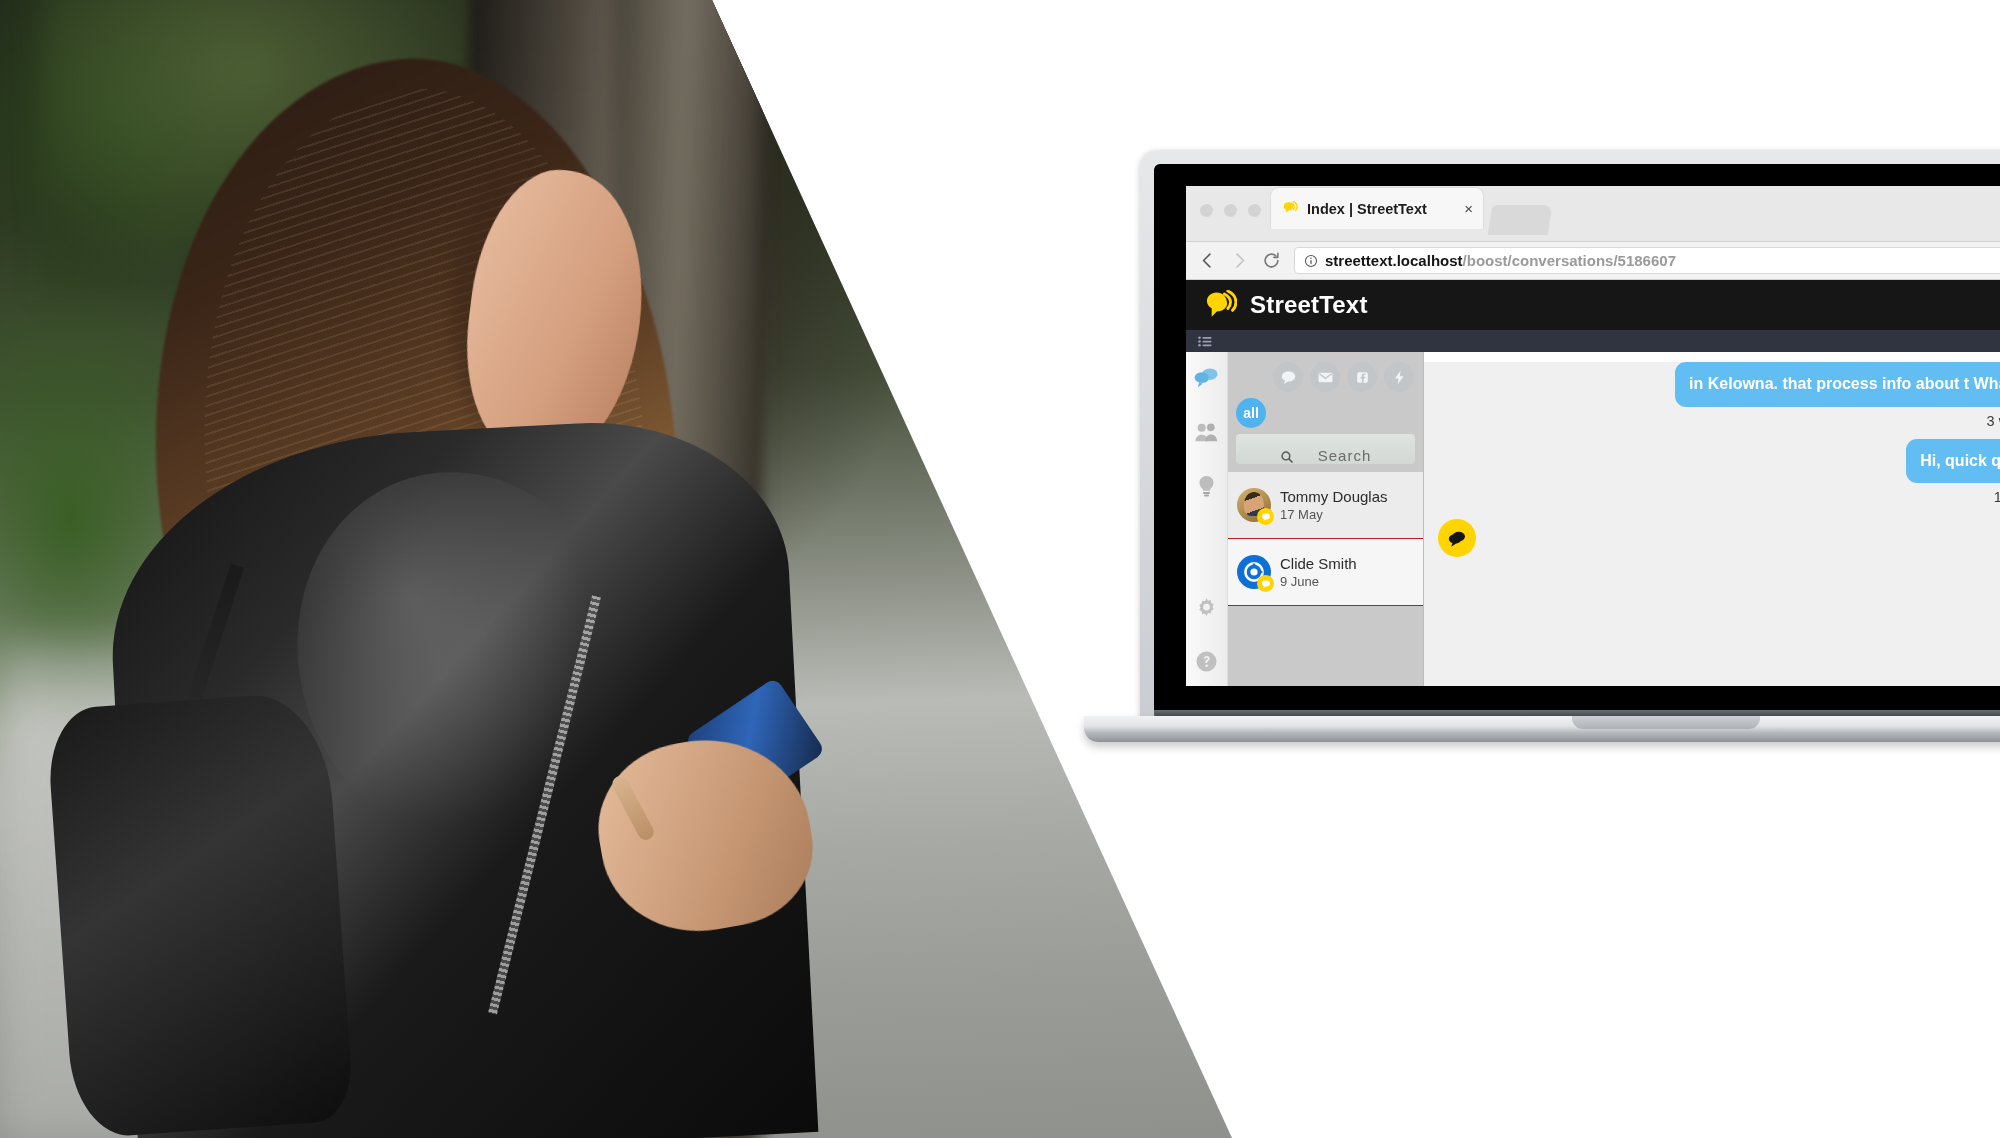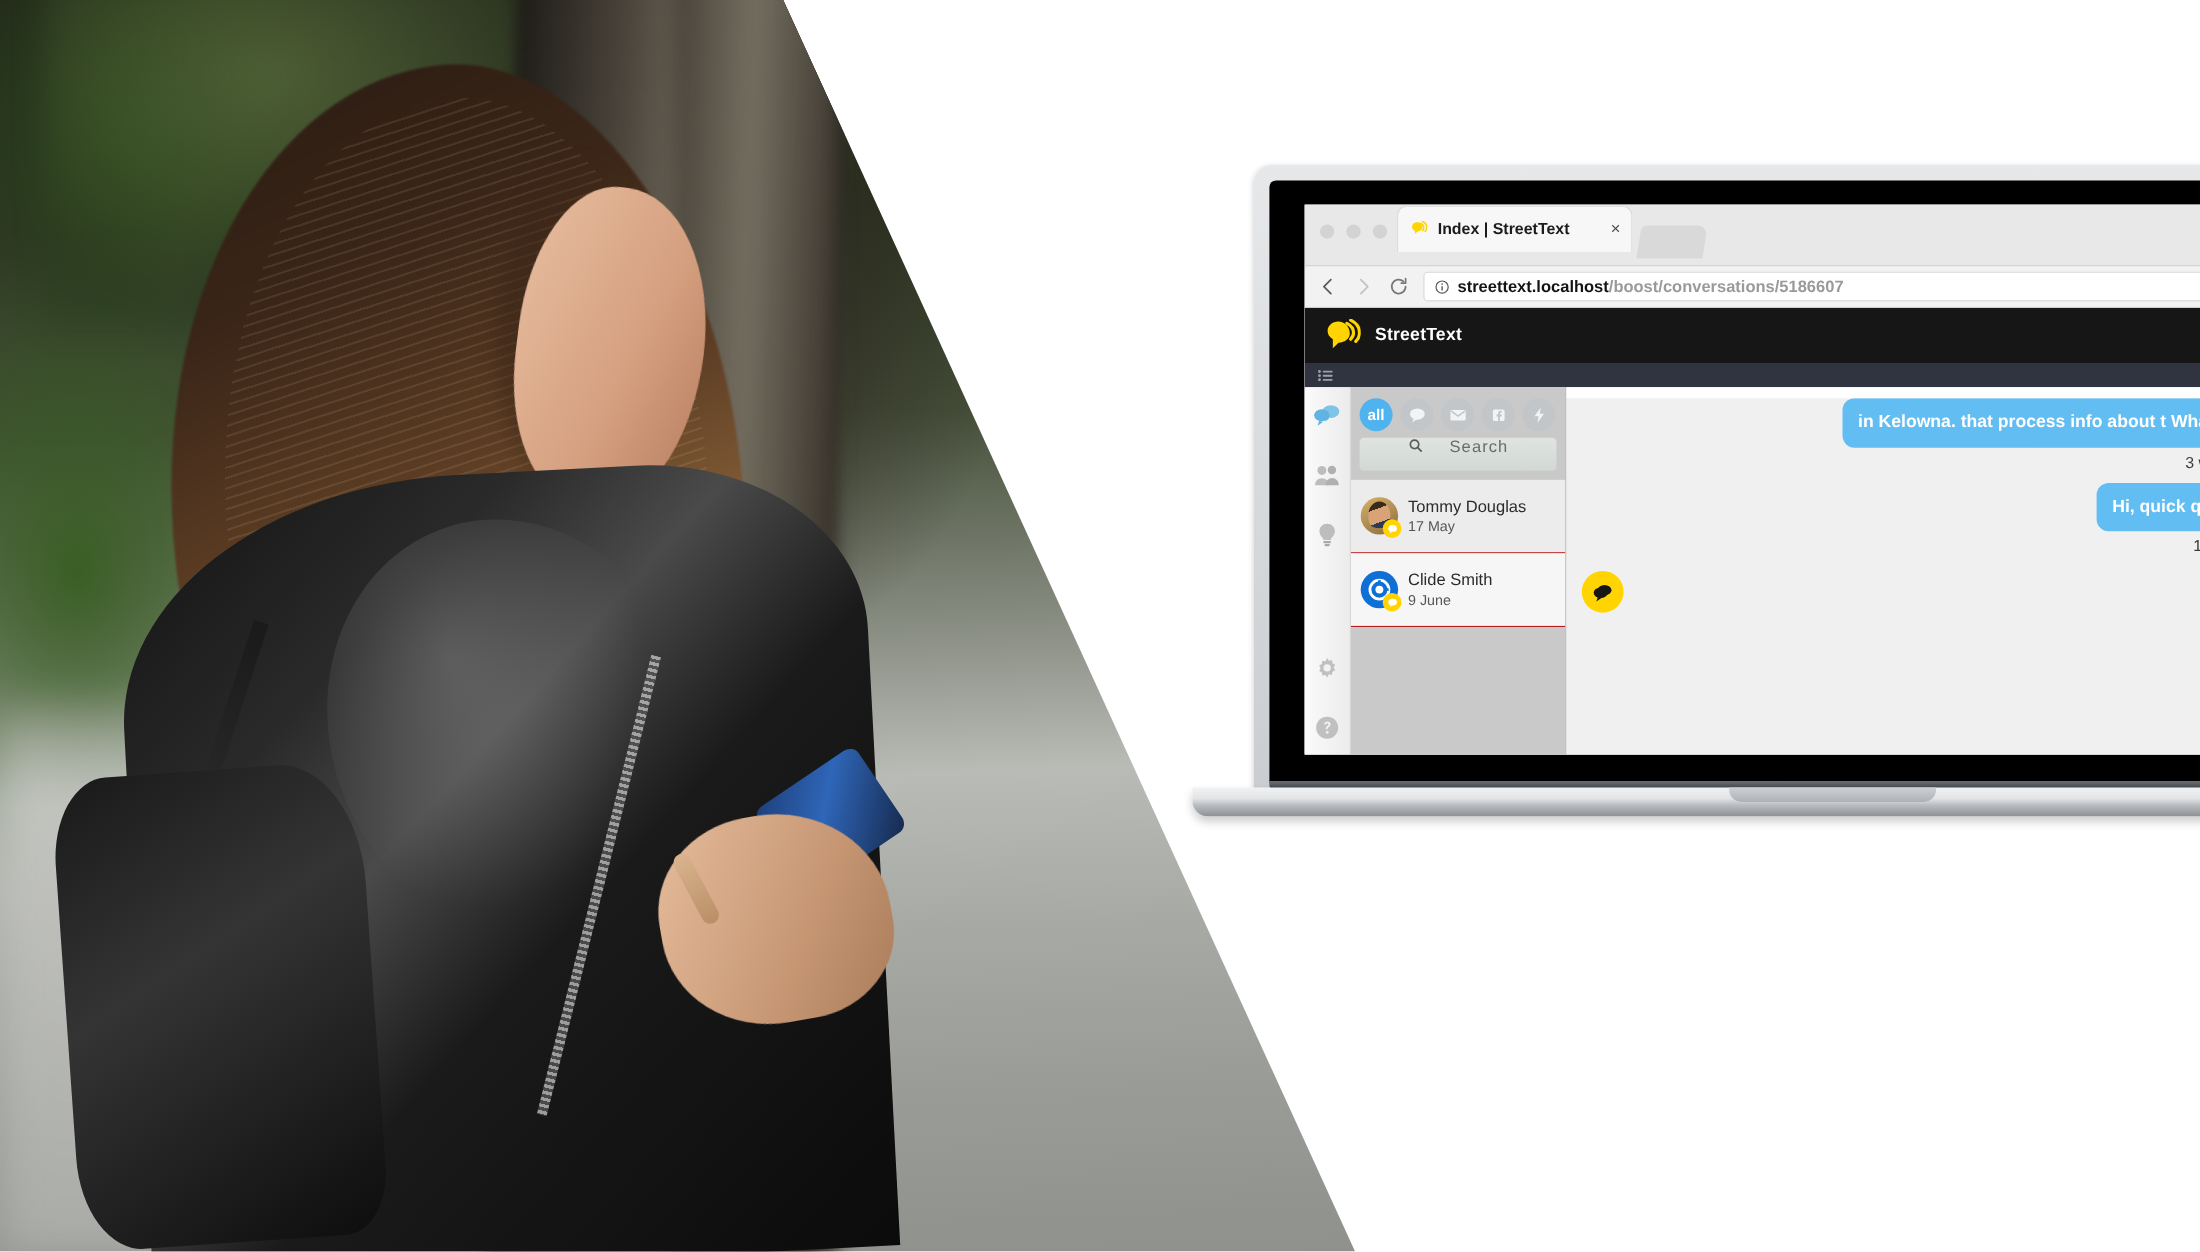--- a/index.html
+++ b/index.html
@@ -176,21 +176,21 @@
   .url { font-size:15px; white-space:nowrap; overflow:hidden; }
   .url b { color:#141414; font-weight:700; }
   .url span { color:#9a9a9a; font-weight:700; }
 
   
   .app { position:relative; height:calc(500px - 56px - 38px); background:#f0f0f0; }
   .app-header {
     height:50px; background:#161616; display:flex; align-items:center; gap:13px; padding:0 18px;
   }
   .brand-logo { width:33px; height:30px; flex:none; }
-  .brand-name { color:#fff; font-size:16px; font-weight:700; letter-spacing:.2px; }
+  .brand-name { color:#fff; font-size:24px; font-weight:700; letter-spacing:.2px; }
   .app-subbar { height:22px; background:#2f3440; display:flex; align-items:center; padding:0 12px; }
   .menu-ico { width:15px; height:13px; }
 
   .app-body { display:flex; height:calc(100% - 72px); }
 
   .rail {
     width:42px; background:linear-gradient(90deg,#fafafa,#ececec);
     border-right:1px solid #dcdcdc; display:flex; flex-direction:column;
     align-items:center; padding-top:14px; gap:29px; flex:none;
   }
@@ -199,27 +199,27 @@
 
   .convo-col {
     width:196px; background:#c9c9c9; border-right:1px solid #bcbcbc;
     display:flex; flex-direction:column; flex:none;
   }
   .filters { display:flex; gap:7px; padding:10px 8px 6px; }
   .pill {
     width:30px; height:30px; border-radius:50%; background:#c2c6c9;
     display:flex; align-items:center; justify-content:center; flex:none; cursor:pointer;
   }
-  .pill.active { background:#4fb3ef; }
+  .pill.active { background:#4fb3ef;margin-top:36px; }
   .pill-txt { color:#fff; font-size:14px; font-weight:600; }
   .pill svg { width:17px; height:17px; }
   .search {
     margin:0 8px 8px; height:30px; border-radius:4px;
     background:linear-gradient(180deg,#dfe4e1,#d2d8d4);
-    display:flex; align-items:flex-start; justify-content:center; gap:24px; cursor:text;
+    display:flex; align-items:flex-end; justify-content:center; gap:24px; cursor:text;
   }
   .search-ico { width:14px; height:14px; }
   .search-ph { color:#6b6b6b; font-size:15px; letter-spacing:1px; }
   .convo-list { flex:1; background:#c9c9c9; overflow:hidden; }
   .convo {
     background:#ececec; border-bottom:1px solid #b91c1c;
     display:flex; align-items:center; gap:9px; padding:16px 9px; cursor:pointer;
   }
   .convo.alt { background:#f6f6f6; }
   .avatar-wrap { position:relative; width:34px; height:34px; flex:none; }

